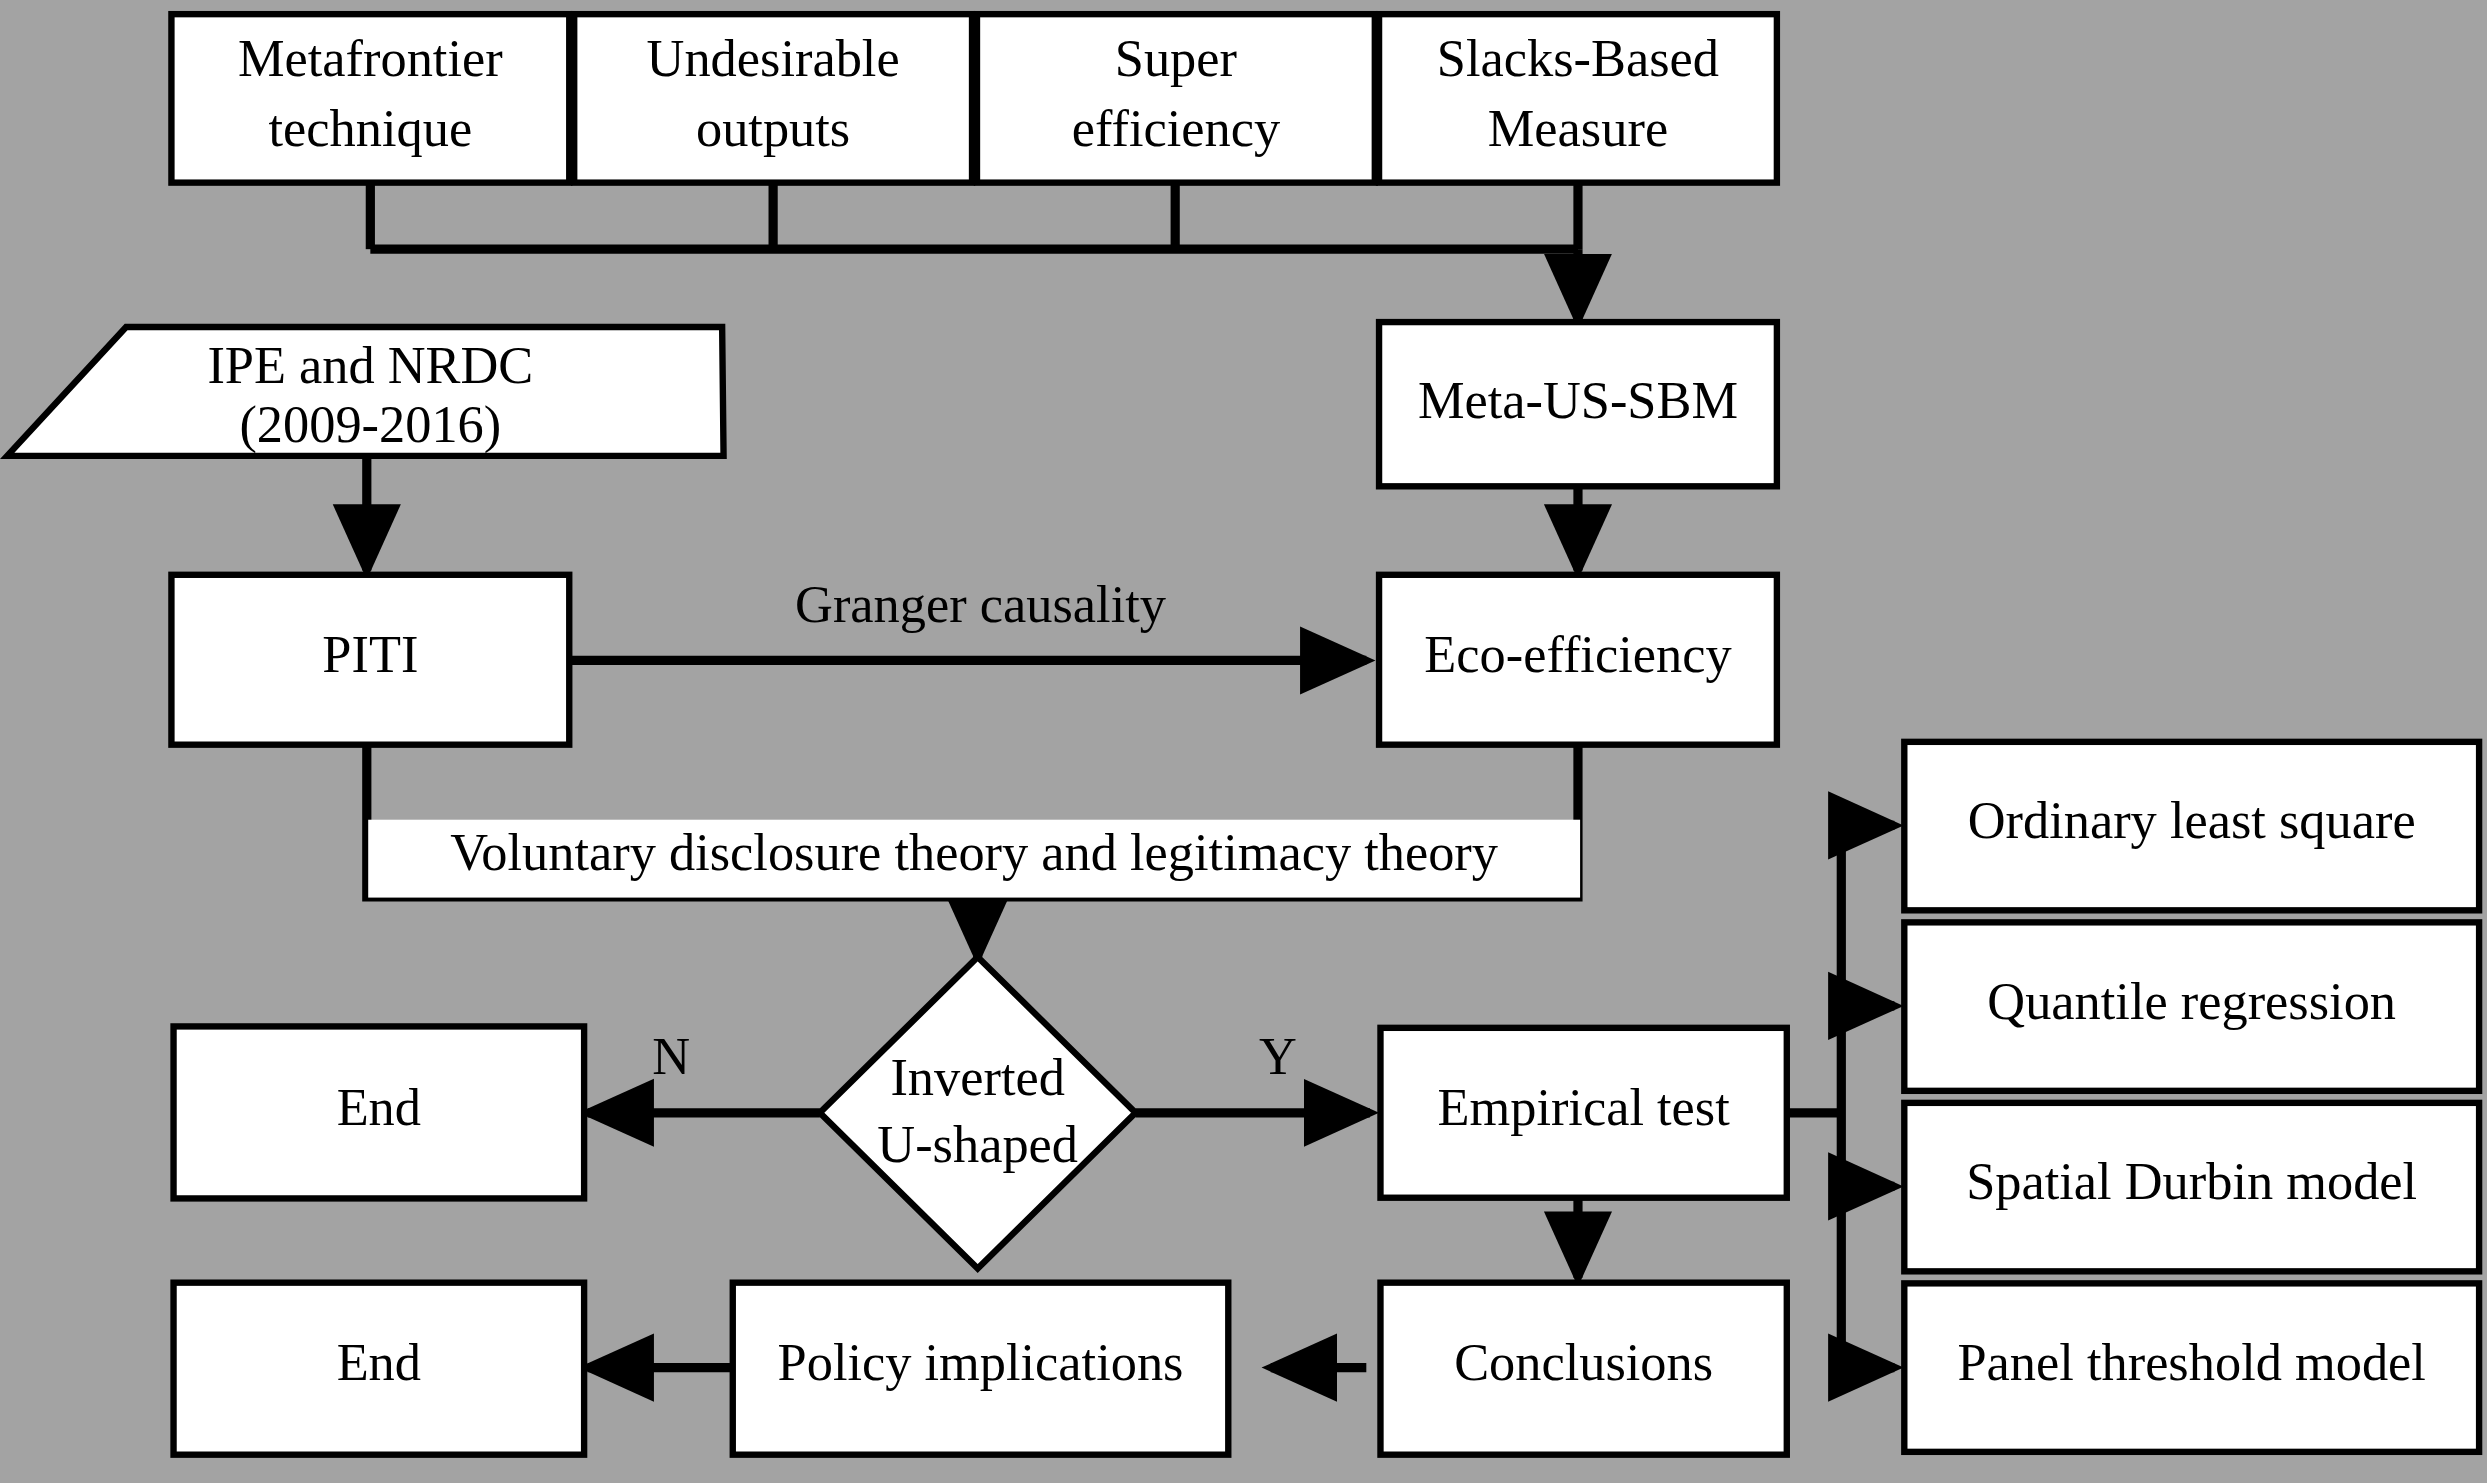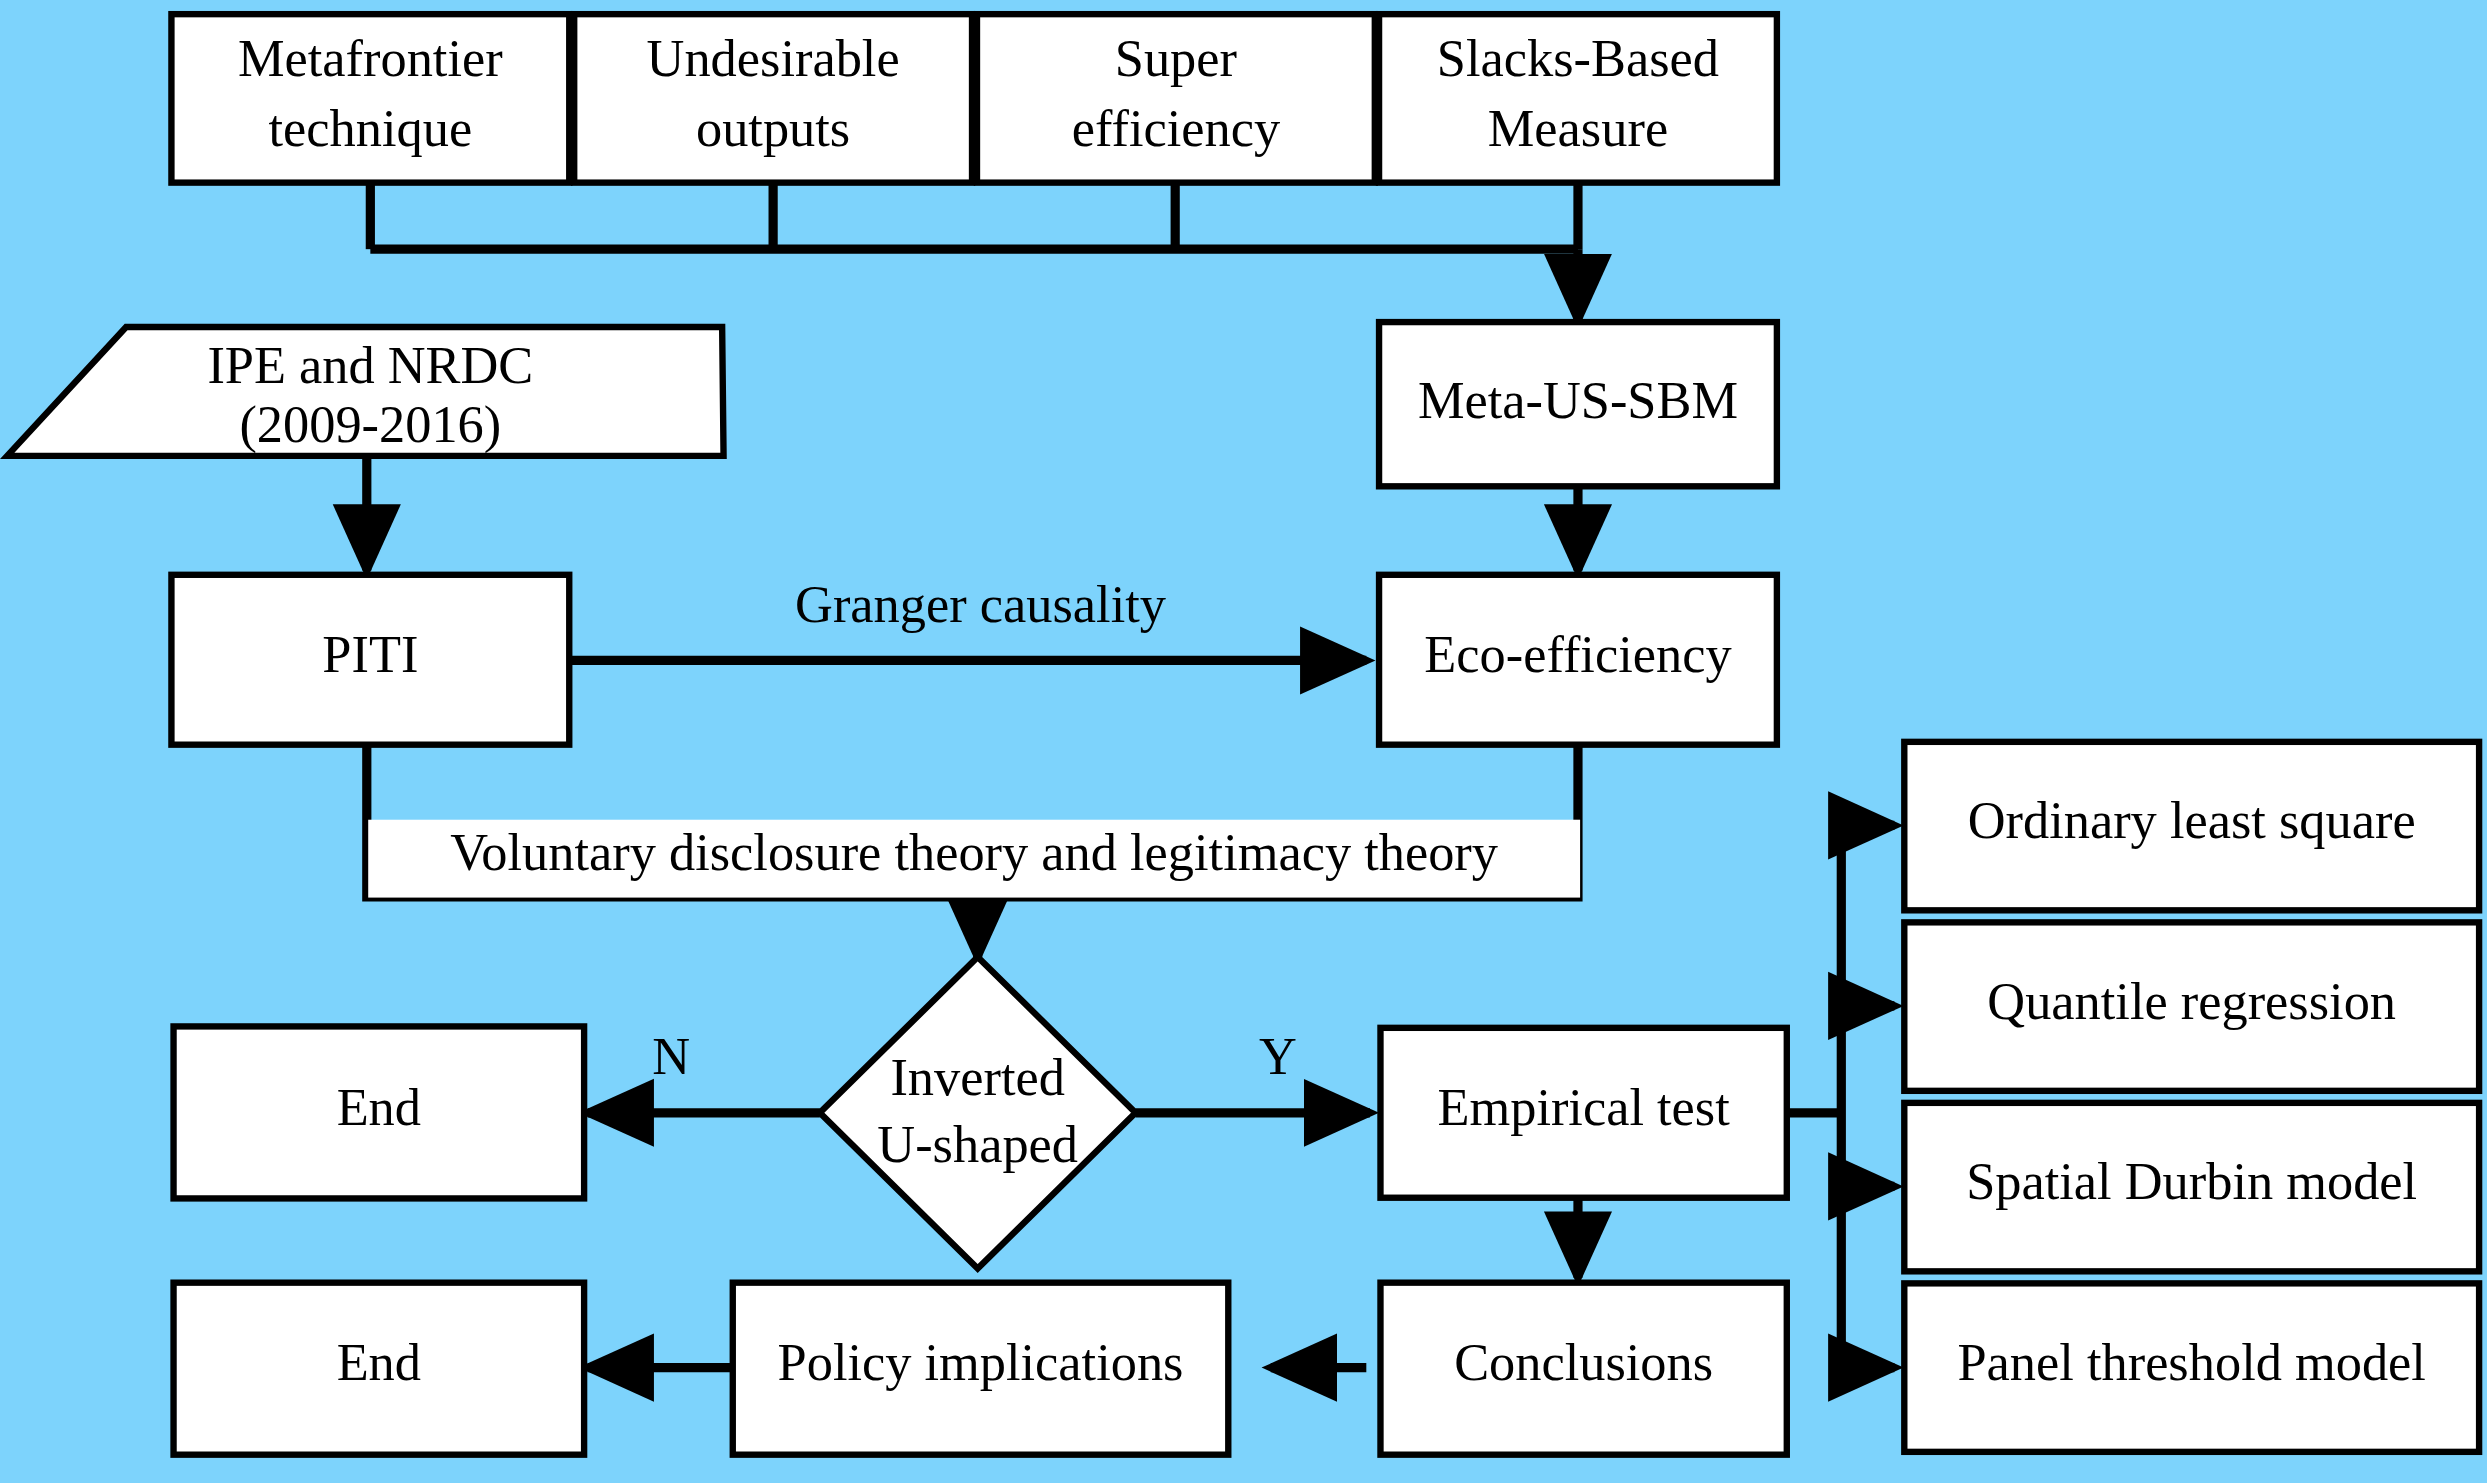--- a/index.html
+++ b/index.html
@@ -1,17 +1,17 @@
 <!DOCTYPE html>
 <html style="font-size:11.3px"><head>
 <meta charset="utf-8">
 <style>
   html,body{margin:0;padding:0;background:#ffffff;}
   body{font-family:"Liberation Serif","DejaVu Serif",serif;}
-  #stage{position:relative;width:2487px;height:1483px;background:#7dd3fc;overflow:hidden;text-align:center;}
+  #stage{position:relative;width:2487px;height:1483px;background:#a3a3a3;overflow:hidden;text-align:center;}
   #flow{position:absolute;left:0;top:0;width:2487px;height:1483px;}
   .node-rect{fill:#ffffff;stroke:#000000;stroke-width:9;}
   .node-para{fill:#ffffff;stroke:#000000;stroke-width:9;}
   .node-diamond{fill:#ffffff;stroke:#000000;stroke-width:9;}
   .conn{stroke:#000000;stroke-width:13;fill:none;}
   .lbl{font-family:"Liberation Serif","DejaVu Serif",serif;fill:#000;text-anchor:middle;dominant-baseline:middle;}
   .t-node{font-size:74px;}
   .t-edge{font-size:74px;}
   .t-yn{font-size:74px;}
   .maskbg{fill:#ffffff;stroke:none;}

